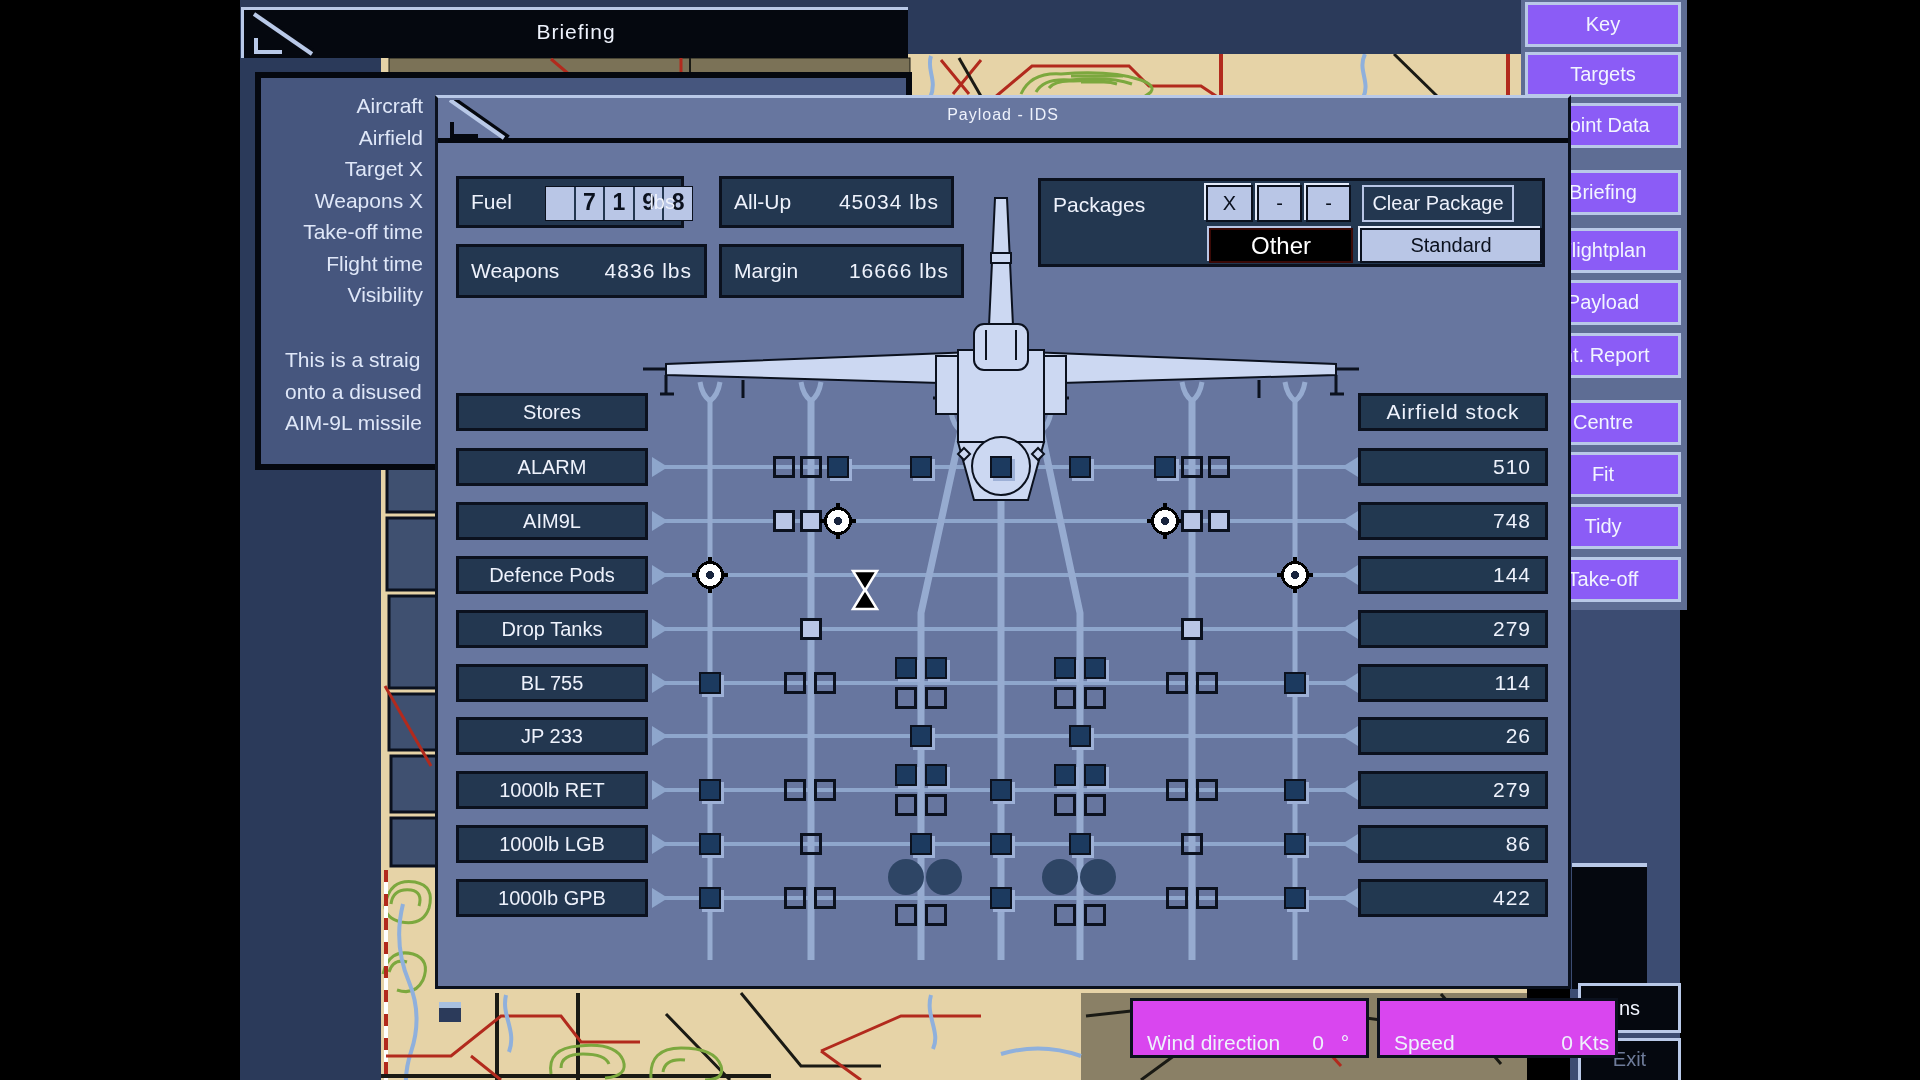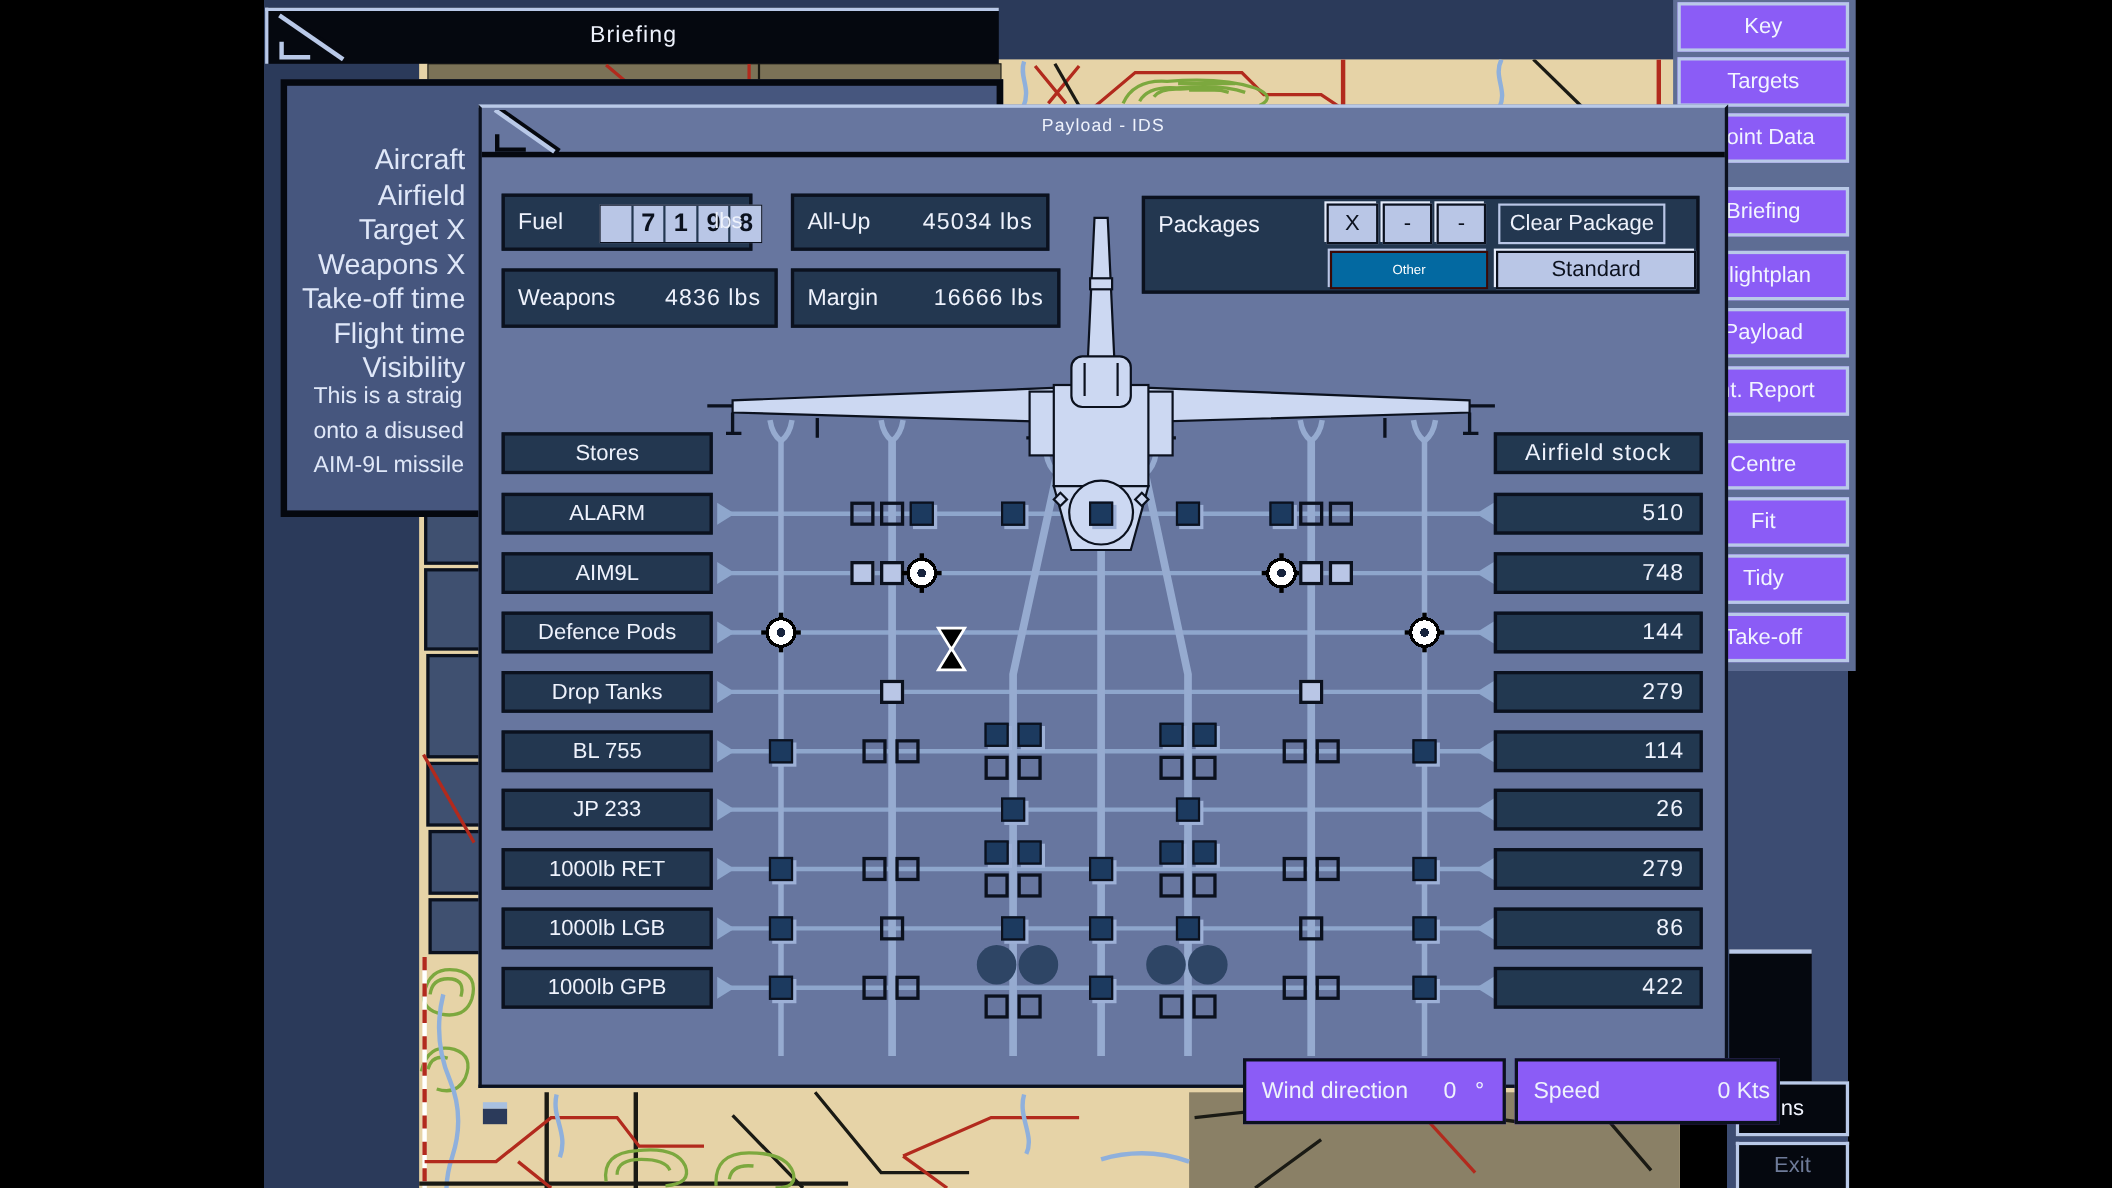--- a/index.html
+++ b/index.html
@@ -8,40 +8,40 @@
   .abs{position:absolute;}
   
   #top-band{left:240px;top:0;width:1287px;height:55px;background:#2b3a5a;}
   #left-band{left:240px;top:0;width:141px;height:1080px;background:#2b3a5a;}
   #map-layer{left:381px;top:54px;width:1146px;height:1026px;background:#e6d3a7;}
   
   #briefing-titlebar{left:241px;top:7px;width:664px;height:48px;background:#05080f;
     border-top:3px solid #b9c9e8;border-left:3px solid #b9c9e8;}
   #briefing-titlebar .t{position:absolute;left:0;right:0;top:10px;text-align:center;font-size:21px;letter-spacing:1px;}
   #briefing-body{left:255px;top:72px;width:657px;height:398px;background:#46567e;border:6px solid #05080f;box-sizing:border-box;}
-  #briefing-fields{position:absolute;left:0;top:12px;width:162px;text-align:right;font-size:26px;line-height:31.5px;color:#dfe7f8;white-space:pre;margin-top:40px;}
+  #briefing-fields{position:absolute;left:0;top:12px;width:162px;text-align:right;font-size:21px;line-height:31.5px;color:#dfe7f8;white-space:pre;}
   #briefing-desc{position:absolute;left:24px;top:266px;font-size:21px;line-height:31.5px;color:#dfe7f8;white-space:nowrap;}
   
   #payload{left:435px;top:95px;width:1136px;height:894px;background:#67769f;
     border:3px solid #0b111e;border-top:3px solid #b9c9e8;box-sizing:border-box;}
   #payload-titlebar{position:absolute;left:0;top:0;width:100%;height:40px;border-bottom:5px solid #05080f;}
   #payload-titlebar .t{position:absolute;left:0;right:0;top:8px;text-align:center;font-size:16px;letter-spacing:1px;}
   .panel{position:absolute;background:#233750;border:3px solid #0b111e;box-sizing:border-box;}
   .panel .lbl{position:absolute;left:12px;top:50%;transform:translateY(-50%);font-size:21px;white-space:nowrap;}
   .panel .val{position:absolute;right:12px;top:50%;transform:translateY(-50%);font-size:21px;letter-spacing:1px;white-space:nowrap;}
   #fuel-field{position:absolute;left:86px;top:7px;width:146px;height:33px;background:#b9c6e6;display:flex;border:1px solid #0b111e;}
   #fuel-field .cell{flex:1;border-right:2px solid #233750;color:#0b111e;font-weight:bold;font-size:23px;text-align:center;line-height:31px;}
   #fuel-field .cell:last-child{border-right:none;}
   #fuel-unit{position:absolute;right:6px;top:50%;transform:translateY(-50%);font-size:20px;}
   .litebtn{position:absolute;background:#b9c6e6;border:2px solid #0b111e;box-sizing:border-box;color:#0b111e;
     font-size:20px;text-align:center;box-shadow:-2px -2px 0 #e4ebfa;}
   .navybtn{position:absolute;background:#233750;border:2px solid #b9c6e6;box-sizing:border-box;color:#eef2fc;
     font-size:20px;text-align:center;}
-  .redbtn{position:absolute;background:#0369a1;border:2px solid #3a0906;box-sizing:border-box;color:#fff;
-    font-size:12px;text-align:center;box-shadow:-2px -2px 0 #b9c6e6;}
+  .redbtn{position:absolute;background:#000000;border:2px solid #3a0906;box-sizing:border-box;color:#fff;
+    font-size:24px;text-align:center;box-shadow:-2px -2px 0 #b9c6e6;}
   .rowlabel{position:absolute;left:18px;width:192px;height:38px;background:#233750;border:3px solid #0b111e;
     box-sizing:border-box;text-align:center;font-size:20px;line-height:32px;white-space:nowrap;}
   .stockbox{position:absolute;left:920px;width:190px;height:38px;background:#223850;border:3px solid #0b111e;
     box-sizing:border-box;text-align:right;font-size:21px;line-height:32px;letter-spacing:1px;padding-right:14px;}
   
   .mk{position:absolute;box-sizing:border-box;}
   .mk.o{width:22px;height:22px;border:3px solid #0b111e;background:transparent;}
   .mk.d{width:22px;height:22px;border:2px solid #0b111e;background:#1c3a5f;box-shadow:3px 3px 0 #9db0d6;}
   .mk.l{width:22px;height:22px;border:3px solid #0b111e;background:#b9c6e6;}
   .mk.s{width:36px;height:36px;background:
@@ -53,22 +53,22 @@
   #sb-back-top{left:1521px;top:0;width:166px;height:610px;background:#5e6d94;}
   #sb-back-bottom{left:1570px;top:610px;width:110px;height:470px;background:#3c4c72;}
   .sbtn{position:absolute;left:1525px;width:156px;height:45px;background:#8b5cf6;border:3px solid #b9c9e8;
     box-sizing:border-box;text-align:center;font-size:20px;line-height:38px;color:#f2f5ff;}
   #black-window{left:1572px;top:863px;width:75px;height:122px;background:#05080f;border-top:4px solid #b9c9e8;}
   #btn-ns{left:1578px;top:983px;width:103px;height:50px;background:#05080f;border:3px solid #b9c9e8;
     box-sizing:border-box;font-size:20px;line-height:44px;text-align:center;color:#f2f5ff;}
   #btn-exit{left:1578px;top:1038px;width:103px;height:42px;background:#05080f;border:3px solid #b9c9e8;
     border-bottom:none;box-sizing:border-box;font-size:20px;line-height:36px;text-align:center;color:#6e7b99;}
   
-  .statbox{position:absolute;top:962px;height:60px;background:#8b5cf6;border:3px solid #0b111e;box-sizing:border-box;
-    display:flex;align-items:center;font-size:21px;}
+  .statbox{position:absolute;top:998px;height:60px;background:#d946ef;border:3px solid #0b111e;box-sizing:border-box;
+    display:flex;align-items:flex-end;font-size:21px;}
   #wind-box{left:1130px;width:239px;}
   #speed-box{left:1377px;width:241px;}
   .statbox .sl{flex:1;padding-left:14px;white-space:nowrap;}
   .statbox .sv{width:34px;text-align:right;}
   .statbox .su{width:42px;text-align:center;}
 </style>
 </head>
 <body>
 
 <div id="screen">

